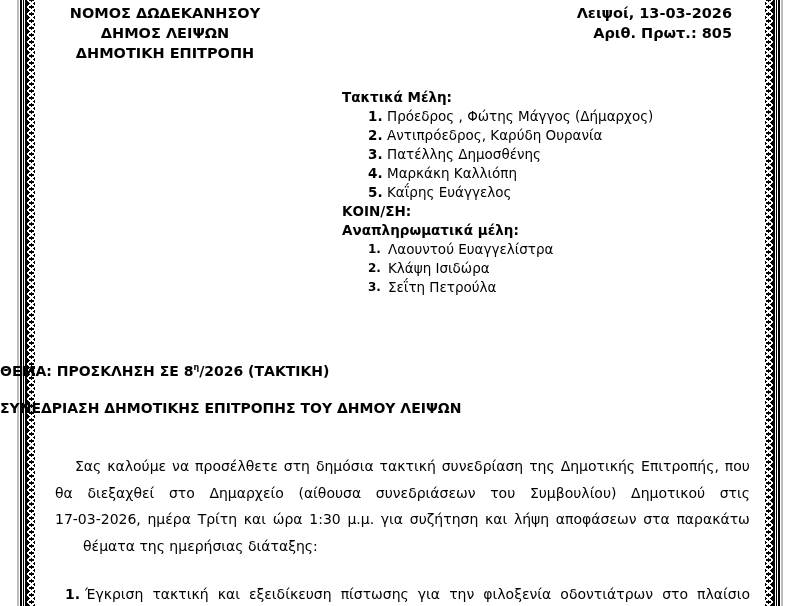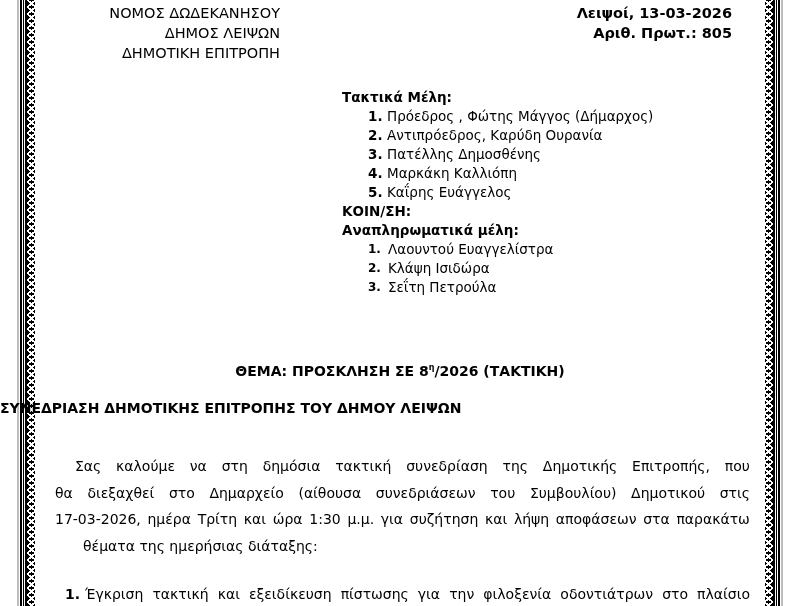--- a/index.html
+++ b/index.html
@@ -45,21 +45,21 @@
       background-image:
         linear-gradient(to bottom left, transparent 45%, #fff 45% 62%, transparent 62%),
         linear-gradient(to top left, transparent 45%, #fff 45% 62%, transparent 62%);
       background-position: 0 0, 0 7px;
       background-size: 8px 7px, 8px 7px;
     }
 
     
     .hdr-left {
       position: absolute; left: 50px; top: 3px; width: 230px;
-      text-align: right; font-weight: normal; font-size: 14.5px; line-height: 20px;
+      text-align: center; font-weight: bold; font-size: 14.5px; line-height: 20px;
     }
     
     .hdr-right {
       position: absolute; right: 68px; top: 3px;
       text-align: right; font-weight: bold; font-size: 14.5px; line-height: 20px;
     }
 
     
     .to-block {
       position: absolute; left: 342px; top: 88px; width: 400px;
@@ -69,21 +69,21 @@
     .to-block .section-label { font-weight: bold; }
     .to-block ol { list-style: none; }
     .to-block li { padding-left: 26px; display: flex; }
     .to-block li .num { font-weight: bold; width: 19px; display: inline-block; }
     .to-block .alt li .num { font-weight: bold; font-size: 12px; width: 20px; }
     .to-block .alt li { padding-left: 26px; }
 
     
     .subject {
       position: absolute; left: 0; width: 800px; top: 358px;
-      text-align: center; font-weight: bold; font-size: 14px; line-height: 20px;
+      text-align: left; font-weight: bold; font-size: 14px; line-height: 20px;
     }
     .subject sup { font-size: 8px; vertical-align: 6px; }
     .subject2 {
       position: absolute; left: 0; width: 800px; top: 398px;
       text-align: left; font-weight: bold; font-size: 14px; line-height: 20px;
     }
 
     
     .body-text {
       position: absolute; left: 55px; top: 453px; width: 695px;
@@ -169,20 +169,21 @@
 <div class="subject">
   <span>ΘΕΜΑ: ΠΡΟΣΚΛΗΣΗ ΣΕ 8</span><sup>η</sup><span>/2026 (ΤΑΚΤΙΚΗ)</span>
 </div>
 <div class="subject2">ΣΥΝΕΔΡΙΑΣΗ ΔΗΜΟΤΙΚΗΣ ΕΠΙΤΡΟΠΗΣ ΤΟΥ ΔΗΜΟΥ ΛΕΙΨΩΝ</div>
 
 <div class="body-text">
   <div class="jline indent">
       <span>Σας</span>
       <span>καλούμε</span>
       <span>να</span>
+      <span>προσέλθετε</span>
       <span>στη</span>
       <span>δημόσια</span>
       <span>τακτική</span>
       <span>συνεδρίαση</span>
       <span>της</span>
       <span>Δημοτικής</span>
       <span>Επιτροπής,</span>
       <span>που</span>
     </div>
   <div class="jline">

